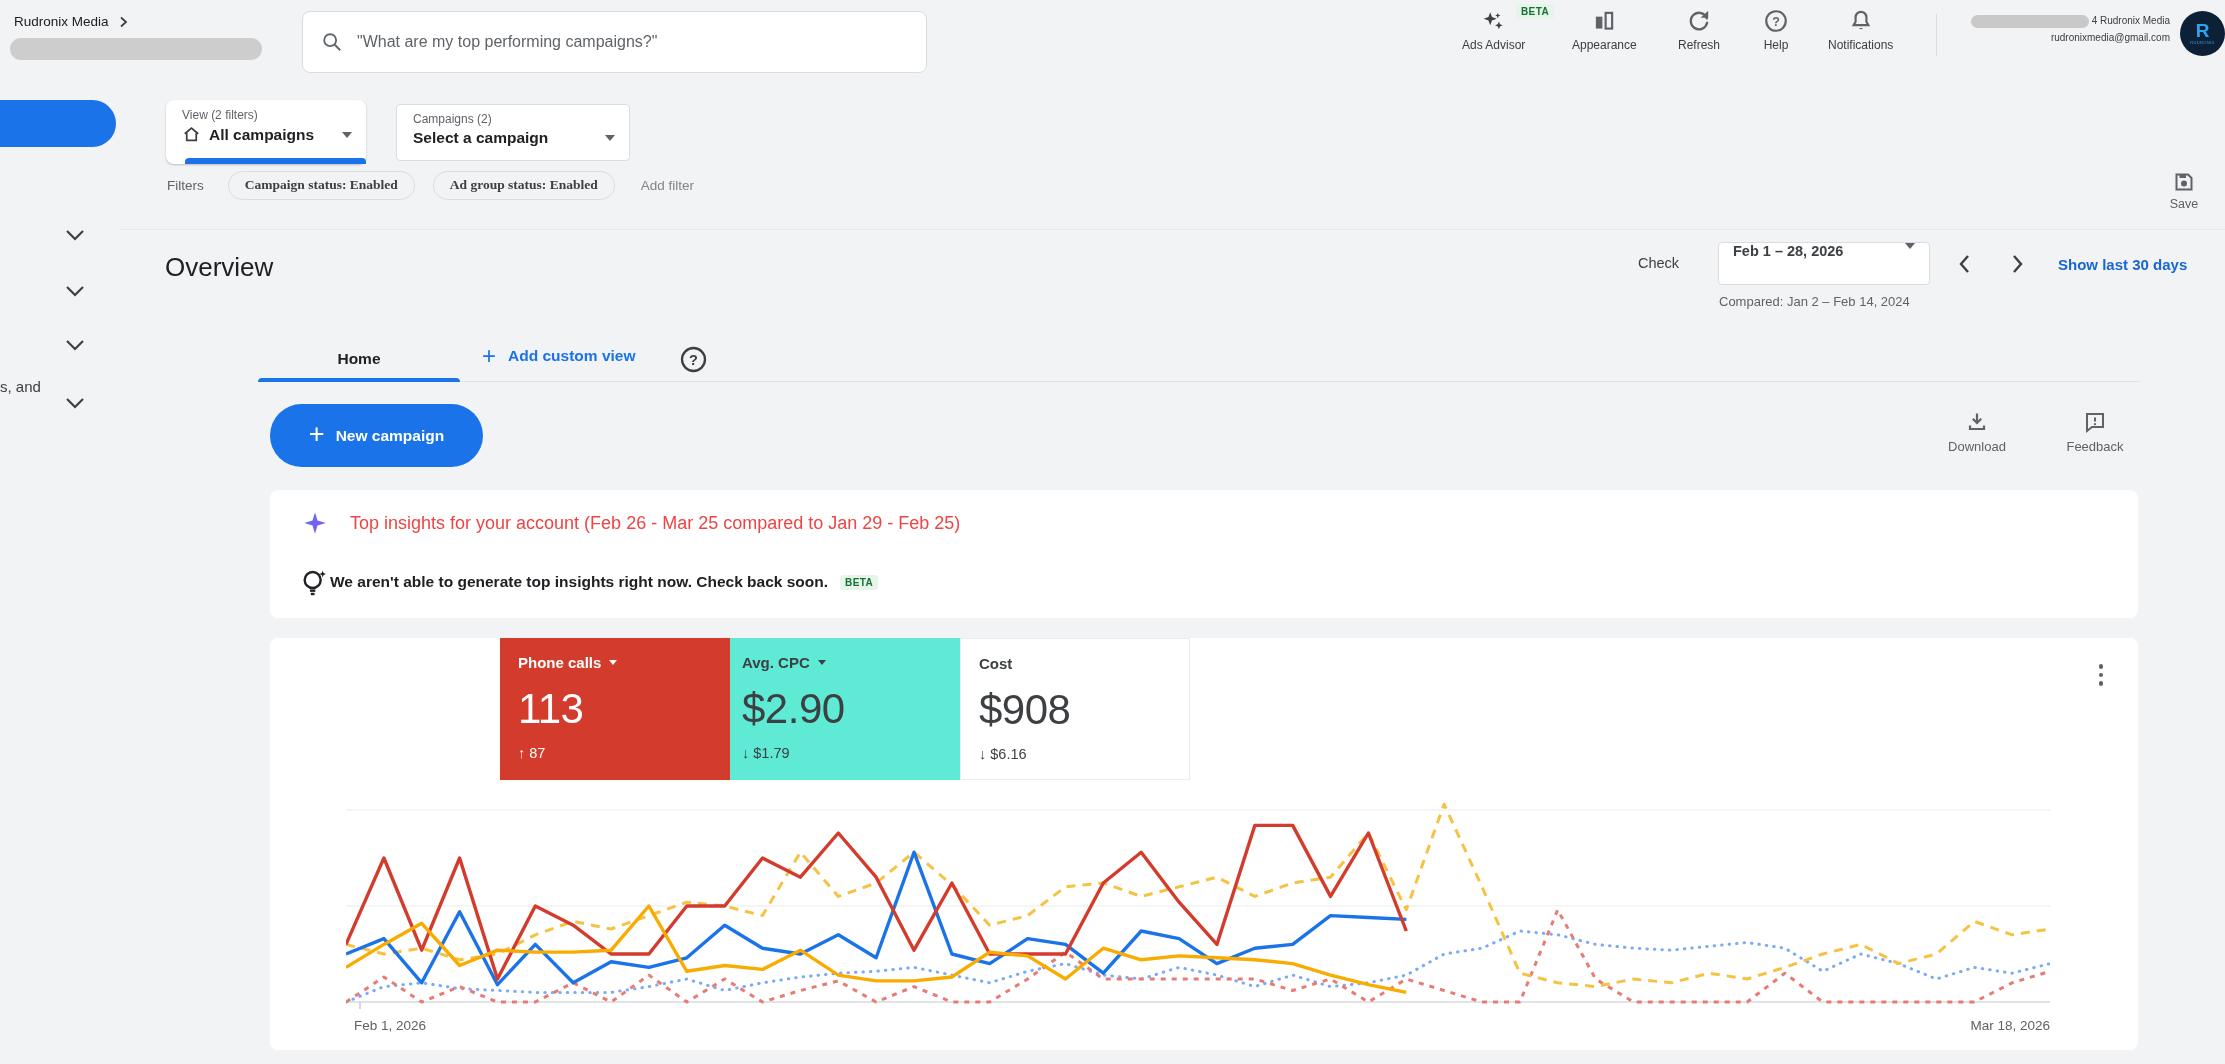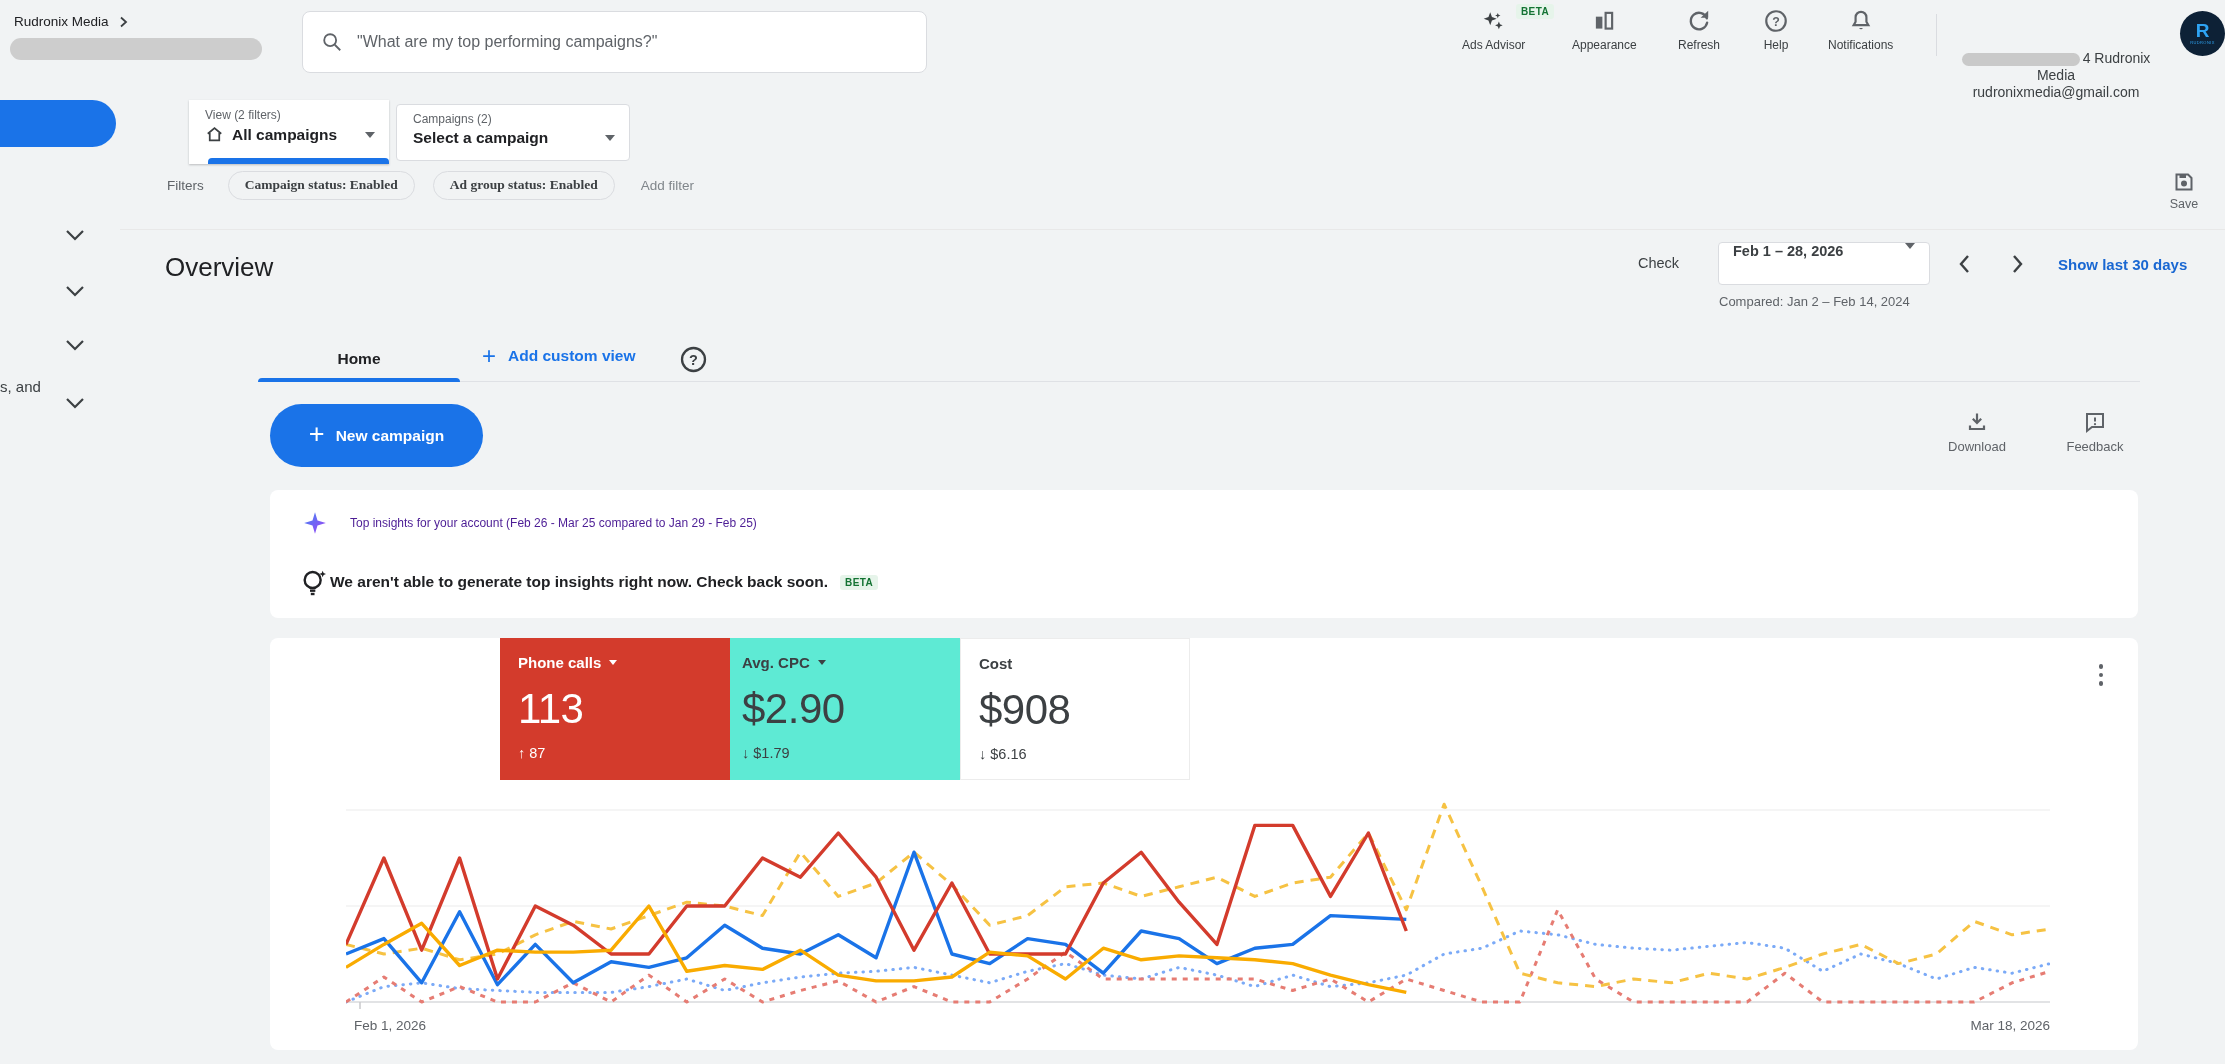--- a/index.html
+++ b/index.html
@@ -11,33 +11,33 @@
   .breadcrumb { left:14px; top:14px; font-size:13.5px; color:#202124; display:flex; align-items:center; gap:8px; }
   .redact-big { left:10px; top:38px; width:252px; height:22px; background:#cdcdcd; border-radius:12px; }
   .searchbar { left:302px; top:11px; width:625px; height:62px; background:#fff; border:1px solid #dadce0; border-radius:8px; display:flex; align-items:center; padding:0 18px; gap:14px; }
   .searchbar input { border:none; outline:none; flex:1; font-size:16px; color:#5f6368; background:transparent; font-family:inherit; }
   .searchbar input::placeholder { color:#5f6368; opacity:1; }
   .nav-item { top:8px; display:flex; flex-direction:column; align-items:center; gap:4px; cursor:pointer; }
   .nav-item .lbl { font-size:12px; color:#3c4043; white-space:nowrap; }
   .beta-badge { position:absolute; font-size:10px; font-weight:bold; letter-spacing:.4px; color:#137333; background:#e6f4ea; padding:2px 5px; border-radius:3px; }
   .topbar-beta { left:1516px; top:4px; }
   .vdiv { left:1936px; top:14px; width:1px; height:42px; background:#dadce0; }
-  .account { left:1942px; top:12px; width:228px; text-align:center; font-size:14px; color:#3c4043; line-height:17px;margin-top:38px; }
+  .account { left:1942px; top:12px; width:228px; text-align:right; font-size:10px; color:#3c4043; line-height:17px; }
   .redact-sm { display:inline-block; width:118px; height:13px; background:#c9c9c9; border-radius:7px; vertical-align:middle; margin-right:3px; }
   .avatar { left:2180px; top:11px; width:45px; height:45px; border-radius:50%; background:#0d2136; display:flex; flex-direction:column; align-items:center; justify-content:center; color:#2ea3f2; }
   .avatar .r { font-size:19px; font-weight:bold; line-height:18px; }
   .avatar .sub { font-size:4px; letter-spacing:.4px; color:#2ea3f2; }
 
   
   .blue-pill { left:-34px; top:100px; width:150px; height:47px; background:#1a73e8; border-radius:24px; }
   .side-chevron { left:62px; width:26px; height:22px; }
   .side-text { left:0; top:378px; font-size:15px; color:#3c4043; }
 
   
-  .view-card { left:166px; top:100px; width:200px; height:64px; background:#fff; border-radius:0; box-shadow:0 1px 2px rgba(60,64,67,.3); padding:8px 14px 0 16px;margin-left:23px; }
+  .view-card { left:166px; top:100px; width:200px; height:64px; background:#fff; border-radius:8px; box-shadow:0 1px 2px rgba(60,64,67,.3); padding:8px 14px 0 16px; }
   .view-card .small-lbl, .camp-card .small-lbl { font-size:12px; color:#5f6368; }
   .value-row { display:flex; align-items:center; gap:8px; margin-top:3px; font-size:15.5px; font-weight:bold; color:#202124; }
   .view-underline { position:absolute; left:19px; bottom:0; width:181px; height:6px; background:#1a73e8; border-radius:4px 4px 0 0; }
   .camp-card { left:396px; top:104px; width:234px; height:57px; background:#fff; border:1px solid #dadce0; border-radius:4px; padding:7px 14px 0 16px; }
   .caret { width:0; height:0; border-left:5px solid transparent; border-right:5px solid transparent; border-top:6px solid currentColor; display:inline-block; }
   .caret-gray { color:#5f6368; margin-left:auto; }
   .filters-row { left:167px; top:170px; display:flex; align-items:center; gap:18px; height:30px; }
   .filters-lbl { font-size:13.5px; color:#5f6368; margin-right:6px; }
   .chip { border:1px solid #dadce0; border-radius:15px; height:29px; display:flex; align-items:center; padding:0 16px; font-size:13.5px; font-weight:bold; color:#3c4043; background:transparent;font-family:Liberation Serif, serif; }
   .add-filter { font-size:13.5px; color:#80868b; margin-left:8px; }
@@ -63,21 +63,21 @@
 
   
   .new-campaign { left:270px; top:404px; width:213px; height:63px; background:#1a73e8; border-radius:32px; display:flex; align-items:center; justify-content:center; gap:11px; color:#fff; cursor:pointer; }
   .new-campaign .plus { font-size:27px; font-weight:300; margin-top:-2px; }
   .new-campaign .lbl { font-size:15.5px; font-weight:bold; }
   .tool-item { top:410px; display:flex; flex-direction:column; align-items:center; gap:5px; }
   .tool-item .lbl { font-size:13px; color:#5f6368; }
 
   
   .insights-card { left:270px; top:490px; width:1868px; height:128px; background:#fff; border-radius:8px; }
-  .ins-row1 { position:absolute; left:32px; top:20px; display:flex; align-items:center; gap:22px; font-size:12px; color:#4c1d95; }
+  .ins-row1 { position:absolute; left:32px; top:20px; display:flex; align-items:center; gap:22px; font-size:18px; color:#ef4444; }
   .ins-row2 { position:absolute; left:28px; top:76px; display:flex; align-items:center; gap:0; font-size:15.5px; font-weight:bold; color:#202124;justify-content:center; }
   .ins-beta { position:static; margin-left:12px; }
 
   
   .metrics-card { left:270px; top:638px; width:1868px; height:412px; background:#fff; border-radius:8px; }
   .metric { position:absolute; top:0; width:230px; height:142px; padding:16px 18px; cursor:pointer; }
   .metric.first { border-top-left-radius:8px; }
   .metric.outline { border:1px solid #ececec; }
   .m-label { display:flex; align-items:center; gap:8px; font-size:15px; font-weight:bold; }
   .m-label .caret { border-top-width:5px; border-left-width:4.5px; border-right-width:4.5px; }

